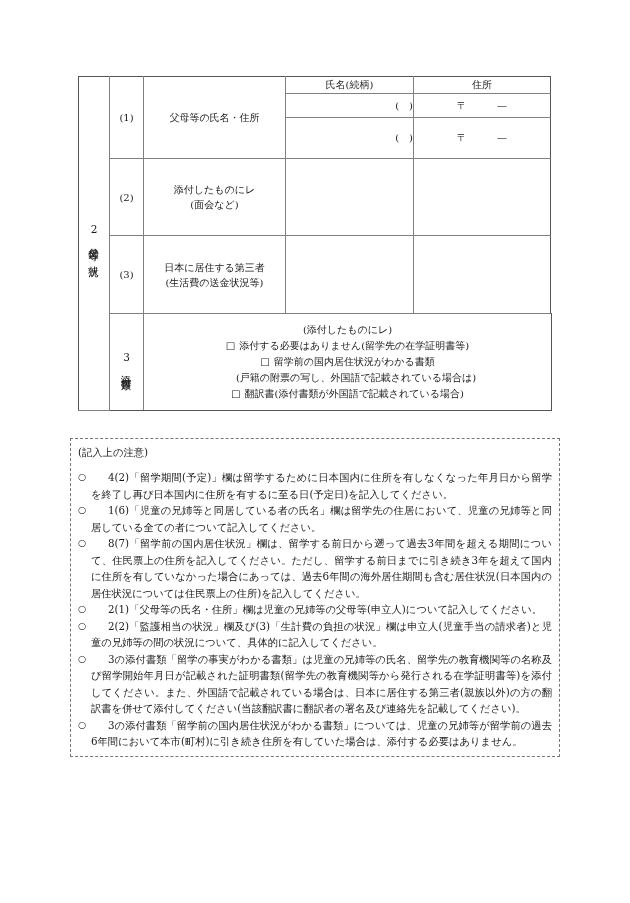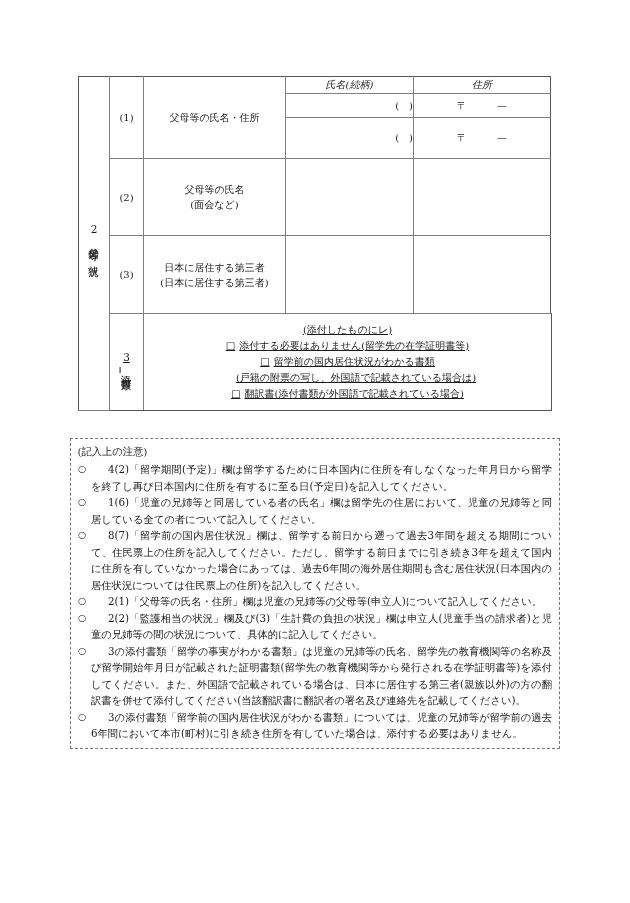--- a/index.html
+++ b/index.html
@@ -29,21 +29,21 @@
     border: 1px solid #808080;
     font-weight: normal;
     font-size: 10px;
     padding: 0;
     vertical-align: middle;
     background: #ffffff;
   }
   .form-table .outer-left  { border-left: 1.5px solid #555; }
   .form-table .outer-right { border-right: 1.5px solid #555; text-align: center; }
   .form-table .outer-top   { border-top: 1.5px solid #555; }
-  .form-table .outer-bottom{ border-bottom: 1.5px solid #555; text-decoration: underline; }
+  .form-table .outer-bottom{ border-bottom: 1.5px solid #555; }
 
   
   .sec-label {
     width: 31px;
     text-align: center;
     vertical-align: top;
     padding-top: 6px;
   }
   .vert-wrap {
     display: flex;
@@ -80,21 +80,20 @@
     line-height: 1.5;
     padding: 4px 2px;
     margin-top: 16px;
   }
 
   .col-head {
     text-align: center;
     font-size: 10.5px;
     height: 16px;
     line-height: 16px;
-    font-style: italic;
   }
   .name-cell {
     height: 23px;
     text-align: right;
     padding-right: 28px;
     font-size: 10.5px;
   }
   .addr-cell {
     height: 23px;
     padding-left: 6px;
@@ -127,23 +126,22 @@
     top: 438px;
     width: 490px;
     border: 1px dashed #777;
     background: #ffffff;
     padding: 5px 7px 7px 7px;
     box-sizing: border-box;
     font-size: 10.3px;
     line-height: 1.6;
   }
   .notes-title {
-    margin: 0 0 1px 0;
+    margin: 0 0 9px 0;
     white-space: nowrap;
-    font-family: Liberation Serif, serif;
   }
   .note-item {
     display: flex;
     align-items: flex-start;
     margin: 0;
   }
   .note-bullet {
     flex: 0 0 auto;
     width: 13px;
     text-align: left;
@@ -193,32 +191,32 @@
   <tr>
     <td class="name-cell r2">(　)</td>
     <td class="addr-cell r2 outer-right">
       <span class="zip">〒</span><span class="dash">—</span>
     </td>
   </tr>
 
   <tr>
     <td class="no-col" style="height:76px">(2)</td>
     <td class="item-col">
-      <div>父母等の氏名</div>
+      <div>添付したものにレ</div>
       <div>(面会など)</div>
     </td>
     <td class="blank-cell"></td>
     <td class="blank-cell outer-right"></td>
   </tr>
 
   <tr>
     <td class="no-col" style="height:77px">(3)</td>
     <td class="item-col">
       <div>日本に居住する第三者</div>
-      <div>(日本に居住する第三者)</div>
+      <div>(生活費の送金状況等)</div>
     </td>
     <td class="blank-cell"></td>
     <td class="blank-cell outer-right"></td>
   </tr>
 
   <tr>
     <td class="sec-label outer-left outer-bottom">
       <div class="vert-wrap">
         <div class="sec-num">3</div>
         <div class="vert-text">添付書類</div>

